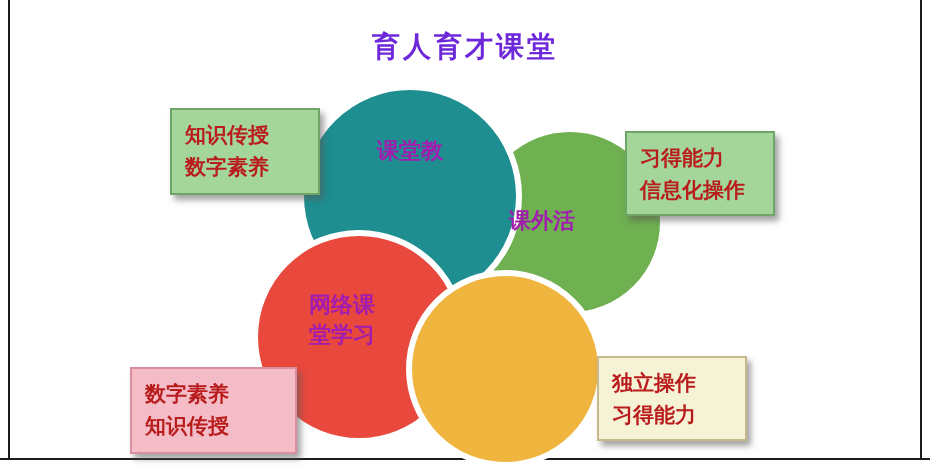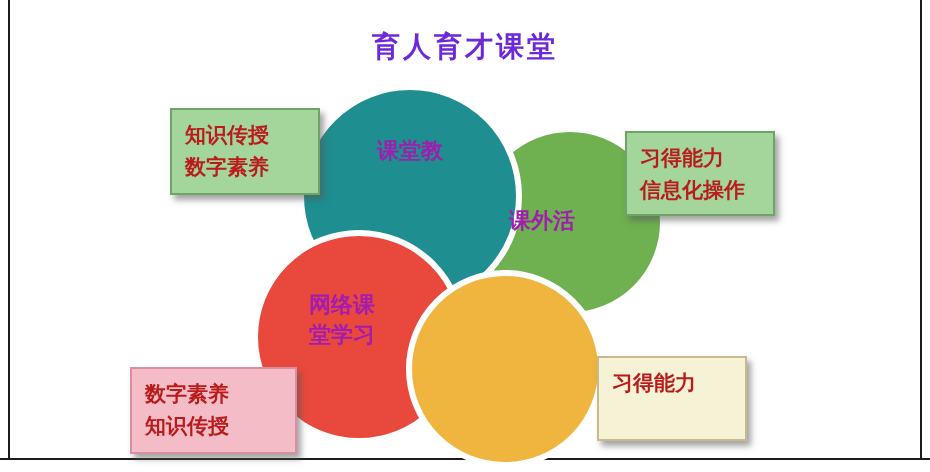--- a/index.html
+++ b/index.html
@@ -93,16 +93,17 @@
   </div>
   <div class="callout callout-top-right" style="background: rgb(164, 214, 156); border-color: rgb(108, 165, 101);">
     <span class="line">习得能力</span>
     <span class="line">信息化操作</span>
   </div>
   <div class="callout callout-bottom-left" style="background: rgb(244, 188, 198); border-color: rgb(217, 143, 160);">
     <span class="line">数字素养</span>
     <span class="line">知识传授</span>
   </div>
   <div class="callout callout-bottom-right" style="background: rgb(246, 242, 214); border-color: rgb(198, 186, 140);">
+    <span class="line">独立操作</span>
     <span class="line">习得能力</span>
   </div>
 
 </div>
 
 </body></html>

